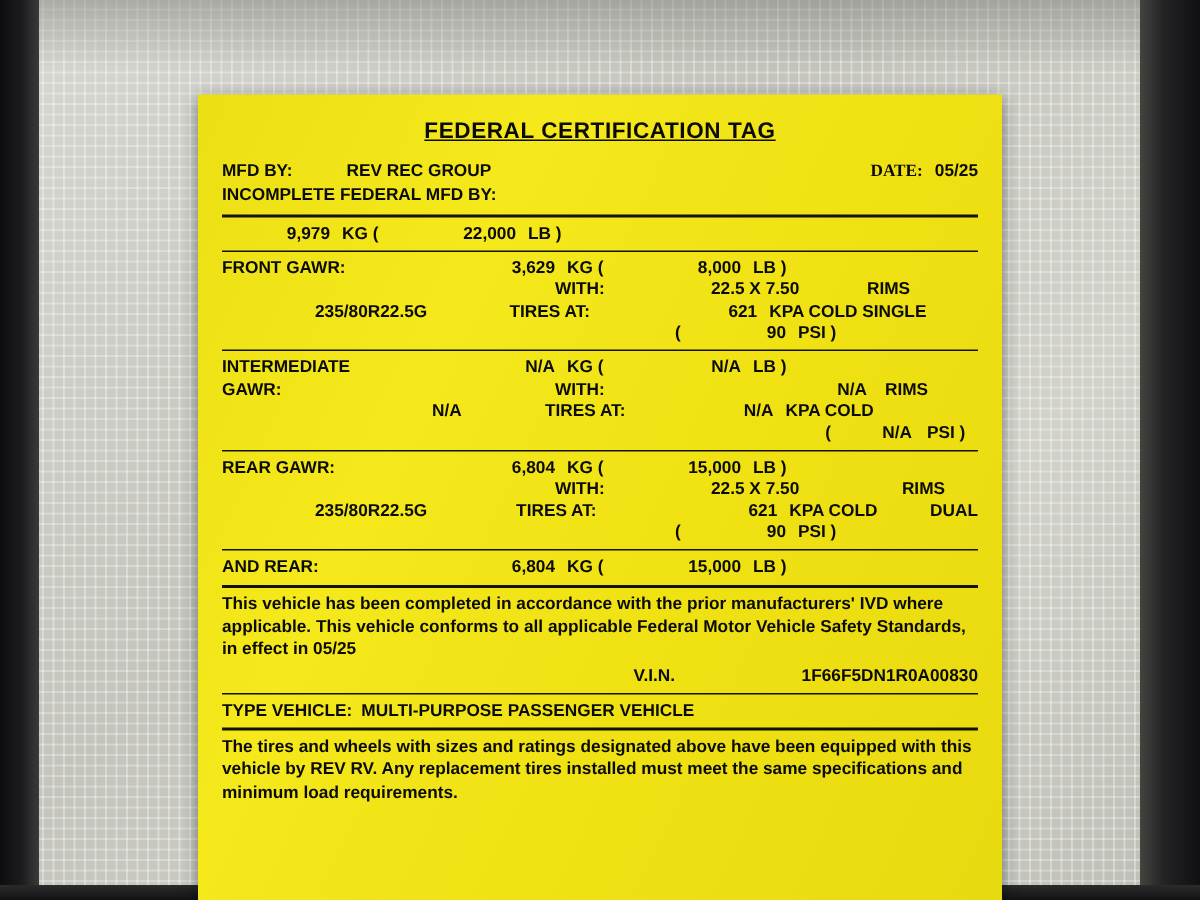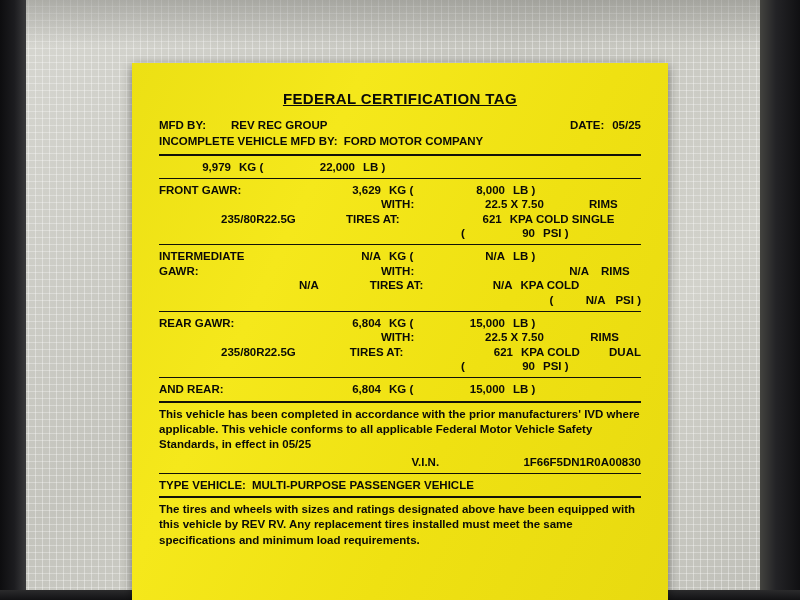--- a/index.html
+++ b/index.html
@@ -52,21 +52,21 @@
   .tag {
     position: absolute;
     left: 132px;
     top: 63px;
     width: 536px;
     height: 537px;
     background: #f2e313;
     background: linear-gradient(115deg, #ece014 0%, #f5e81b 30%, #efe112 62%, #e8da10 100%);
     box-shadow: 0 3px 10px rgba(0,0,0,0.45);
     color: #0b0b07;
-    padding: 15px;
+    padding: 4px;
     box-sizing: border-box;
     overflow: hidden;
   }
   .tag-inner {
     padding: 10px 12px 0 12px;
     font-size: 11.5px;
     line-height: 1.25;
     font-weight: bold;
   }
   .title {
@@ -88,23 +88,23 @@
   .row {
     display: flex;
     align-items: baseline;
     white-space: nowrap;
   }
   .mfd-row {
     display: flex;
     align-items: baseline;
     margin: 0 0 2px 0;
   }
-  .mfd-label { width: 72px; }
+  .mfd-label { width: 83px; }
   .mfd-val { flex: 1; }
-  .date-label { margin-right: 8px; }
+  .date-label { margin-right: 8px; font-family: Liberation Serif, serif; }
 
   .inc-row { margin-bottom: 5px; }
   .inc-label { margin-right: 6px; }
 
   
   .c-name    { width: 150px; }
   .c-num     { width: 72px;  text-align: right; }
   .c-kg      { width: 42px;  text-align: left; padding-left: 8px; }
   .c-lbnum   { width: 74px;  text-align: right; }
   .c-lb      { width: 46px;  text-align: left; padding-left: 8px; }
@@ -146,22 +146,21 @@
       <div class="title">FEDERAL CERTIFICATION TAG</div>
 
       <div class="mfd-row">
         <span class="mfd-label">MFD BY:</span>
         <span class="mfd-val">REV REC GROUP</span>
         <span class="date-label">DATE:</span>
         <span>05/25</span>
       </div>
 
       <div class="row inc-row">
-        <span class="inc-label">INCOMPLETE VEHICLE MFD BY:</span>
-        <span>FORD MOTOR COMPANY</span>
+        <span class="inc-label">INCOMPLETE FEDERAL MFD BY:</span>
       </div>
 
       <hr class="rule thick">
 
       <div class="row block">
         <span class="c-num">9,979</span>
         <span class="c-kg">KG (</span>
         <span class="c-lbnum">22,000</span>
         <span class="c-lb">LB )</span>
       </div>

